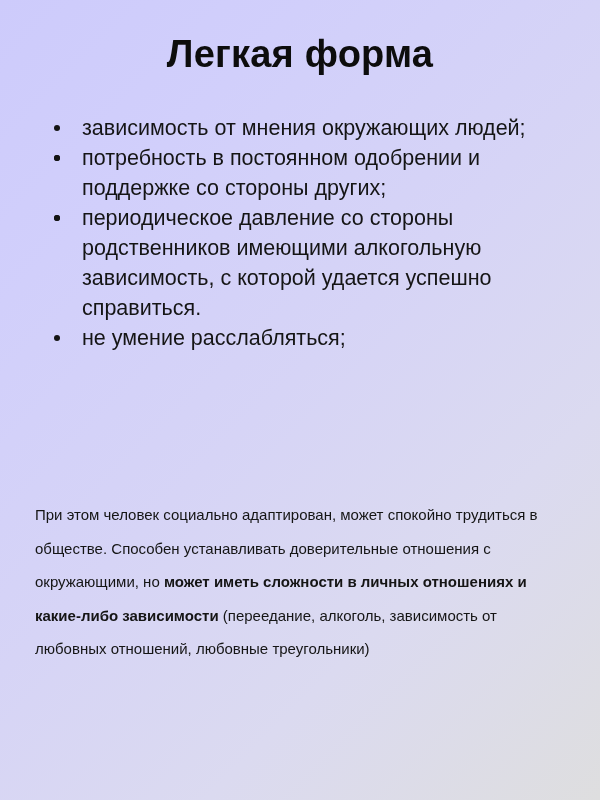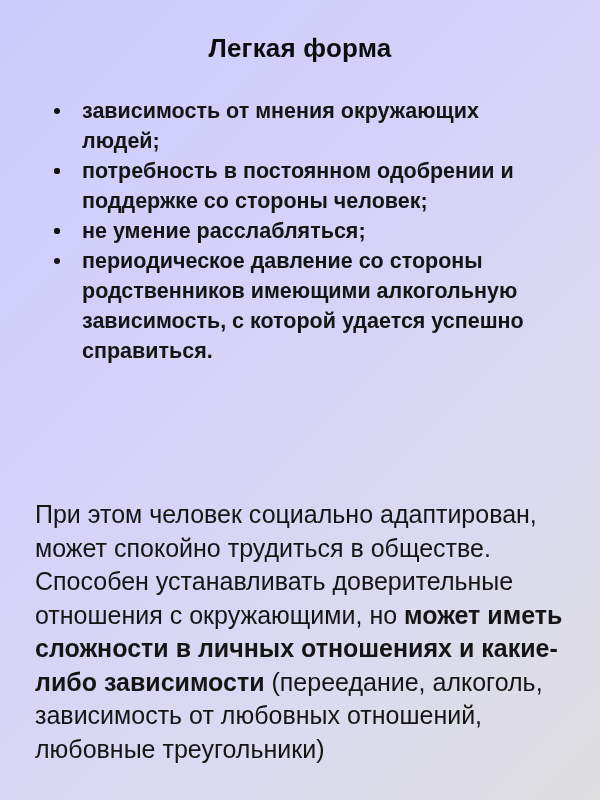--- a/index.html
+++ b/index.html
@@ -26,35 +26,34 @@
         #d6d4f6 48%,
         #dbdaf0 72%,
         #dededf 100%);
     color: #141414;
     padding: 0;
   }
   .slide-title {
     margin: 0;
     padding-top: 34px;
     text-align: center;
-    font-size: 26px;
+    font-size: 38px;
     font-weight: bold;
     letter-spacing: 0.2px;
     color: #0d0d0d;
     line-height: 1.1;
   }
   .bullet-list {
     list-style: none;
     margin: 0;
     padding: 0;
     position: absolute;
-    top: 96px;
+    top: 113px;
     left: 44px;
     width: 512px;
-    font-weight: bold;
   }
   .bullet-item {
     position: relative;
     padding-left: 38px;
     font-size: 21.5px;
     line-height: 30px;
     color: #151515;
     margin: 0 0 0 0;
   }
   .bullet-dot {
@@ -64,21 +63,21 @@
     width: 6px;
     height: 6px;
     border-radius: 50%;
     background: #141414;
   }
   .body-paragraph {
     position: absolute;
     top: 498px;
     left: 35px;
     width: 528px;
-    font-size: 25px;
+    font-size: 15px;
     line-height: 33.5px;
     color: #151515;
     margin: 0;
   }
   .strong-span {
     font-weight: bold;
   }
 </style>
 </head>
 <body>
@@ -90,30 +89,30 @@
   <ul class="bullet-list">
     <li class="bullet-item">
       <span class="bullet-dot"></span>
       <span> зависимость от мнения окружающих людей;</span>
     </li>
     <li class="bullet-item">
       <span class="bullet-dot"></span>
     </li>
     <li class="bullet-item">
       <span class="bullet-dot"></span>
-      <span> потребность в постоянном одобрении и поддержке со стороны человек;</span>
+      <span> потребность в постоянном одобрении и поддержке со стороны других;</span>
     </li>
     <li class="bullet-item">
       <span class="bullet-dot"></span>
     </li>
     <li class="bullet-item">
       <span class="bullet-dot"></span>
-      <span> не умение расслабляться;</span>
+      <span> периодическое давление со стороны родственников имеющими алкогольную зависимость, с которой удается успешно справиться.</span>
     </li>
     <li class="bullet-item">
       <span class="bullet-dot"></span>
-      <span> периодическое давление со стороны родственников имеющими алкогольную зависимость, с которой удается успешно справиться.</span>
+      <span> не умение расслабляться;</span>
     </li>
   </ul>
 
   <p class="body-paragraph"><span>При этом человек социально адаптирован, может спокойно трудиться в обществе. Способен устанавливать доверительные отношения с окружающими, но </span><span class="strong-span">может иметь сложности в личных отношениях и какие-либо зависимости</span><span> (переедание, алкоголь, зависимость от любовных отношений, любовные треугольники)</span></p>
 
 </div>
 
 </body></html>

